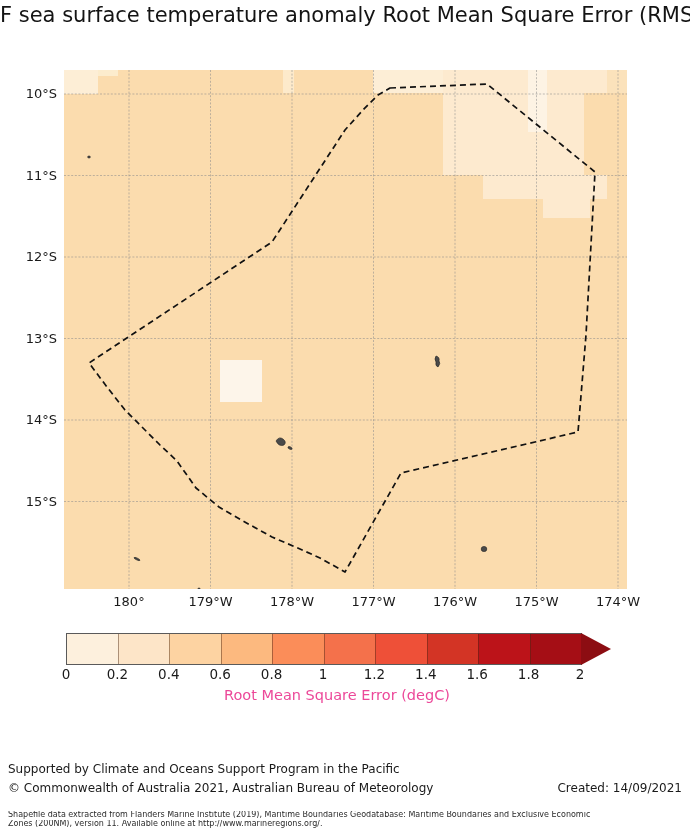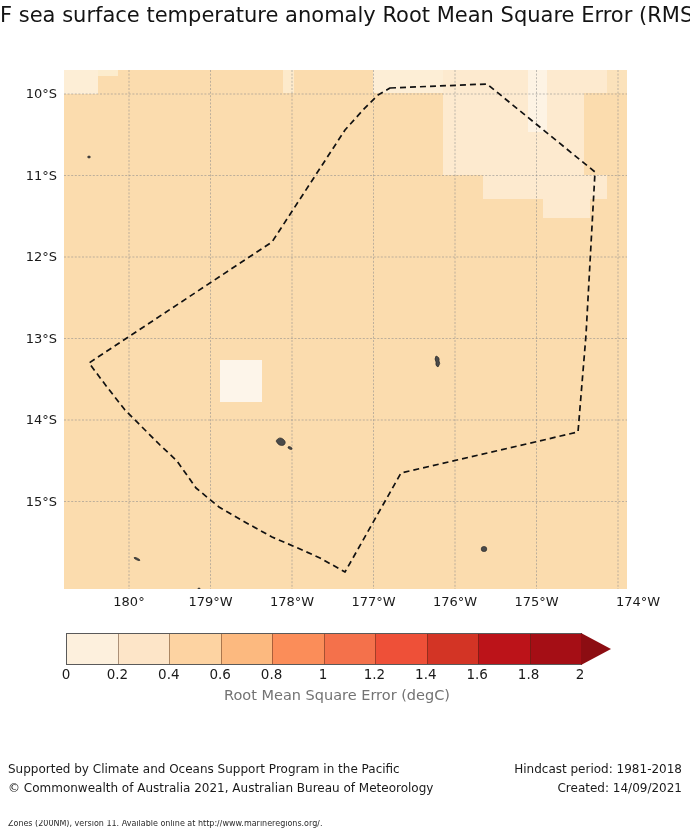--- a/index.html
+++ b/index.html
@@ -14,21 +14,21 @@
   .ylab{position:absolute;left:0;width:57px;text-align:right;font-size:13px;color:#1a1a1a;}
   .xlab{position:absolute;top:594px;width:80px;margin-left:-40px;text-align:center;font-size:13px;color:#1a1a1a;}
   #cbar{position:absolute;left:66px;top:633px;width:514px;height:30px;display:flex;
         border:1px solid #5a5a5a;box-sizing:content-box;}
   .cbar-seg{flex:1 1 0;height:100%;border-left:1px solid rgba(70,40,20,0.45);box-sizing:border-box;}
   .cbar-seg:first-child{border-left:none;}
   #cbar-arrow{position:absolute;left:581px;top:633px;width:0;height:0;
               border-top:16px solid transparent;border-bottom:16px solid transparent;
               border-left:30px solid #8c0d12;}
   .cbt{position:absolute;top:666px;width:44px;margin-left:-22px;text-align:center;font-size:13.5px;color:#1a1a1a;}
-  .cblabel{position:absolute;top:687px;left:64px;width:546px;text-align:center;font-size:14.5px;color:#737373;}
+  .cblabel{position:absolute;top:687px;left:64px;width:546px;text-align:center;font-size:14.5px;color:#ec4899;}
   .foot{position:absolute;font-size:12px;color:#1a1a1a;white-space:nowrap;}
   #src{left:8px;top:738px;}
   #sup{left:8px;top:762px;text-align:right;}
   #cop{left:8px;top:781px;}
   #hind{right:8px;top:762px;text-align:right;}
   #created{right:8px;top:781px;text-align:right;}
   .disc{position:absolute;left:8px;width:682px;font-size:8px;line-height:8.8px;
         color:#2a2a2a;white-space:nowrap;overflow:hidden;}
   #disc1{top:802px;} #disc2{top:811px;} #disc3{top:820px;}
 </style>
@@ -85,21 +85,21 @@
       <div class="ylab" style="top: 412px;">14°S</div>
       <div class="ylab" style="top: 493.5px;">15°S</div>
     </div>
   <div id="x-labels">
       <div class="xlab" style="left: 129px;">180°</div>
       <div class="xlab" style="left: 210.5px;">179°W</div>
       <div class="xlab" style="left: 292px;">178°W</div>
       <div class="xlab" style="left: 373.5px;">177°W</div>
       <div class="xlab" style="left: 455px;">176°W</div>
       <div class="xlab" style="left: 536.5px;">175°W</div>
-      <div class="xlab" style="left: 638px;">174°W</div>
+      <div class="xlab" style="left: 618px;">174°W</div>
     </div>
 
   <div id="cbar">
       <div class="cbar-seg" style="background: rgb(253, 240, 221);"></div>
       <div class="cbar-seg" style="background: rgb(253, 229, 200);"></div>
       <div class="cbar-seg" style="background: rgb(253, 211, 162);"></div>
       <div class="cbar-seg" style="background: rgb(252, 185, 127);"></div>
       <div class="cbar-seg" style="background: rgb(251, 141, 89);"></div>
       <div class="cbar-seg" style="background: rgb(244, 113, 75);"></div>
       <div class="cbar-seg" style="background: rgb(238, 80, 56);"></div>
@@ -118,18 +118,18 @@
       <div class="cbt" style="left: 374.4px;">1.2</div>
       <div class="cbt" style="left: 425.8px;">1.4</div>
       <div class="cbt" style="left: 477.2px;">1.6</div>
       <div class="cbt" style="left: 528.6px;">1.8</div>
       <div class="cbt" style="left: 580px;">2</div>
     </div>
   <div class="cblabel">Root Mean Square Error (degC)</div>
 
   <div class="foot" id="sup">Supported by Climate and Oceans Support Program in the Pacific</div>
   <div class="foot" id="cop">© Commonwealth of Australia 2021, Australian Bureau of Meteorology</div>
-  <div class="foot" id="hind">Hindcast period: 1981-2018</div>
   <div class="foot" id="created">Created: 14/09/2021</div>
 
+  <div class="disc" id="disc2">Shapefile data extracted from Flanders Marine Institute (2019), Maritime Boundaries Geodatabase: Maritime Boundaries and Exclusive Economic</div>
   <div class="disc" id="disc3">Zones (200NM), version 11. Available online at http://www.marineregions.org/.</div>
 
 </div>
 
 </body></html>

